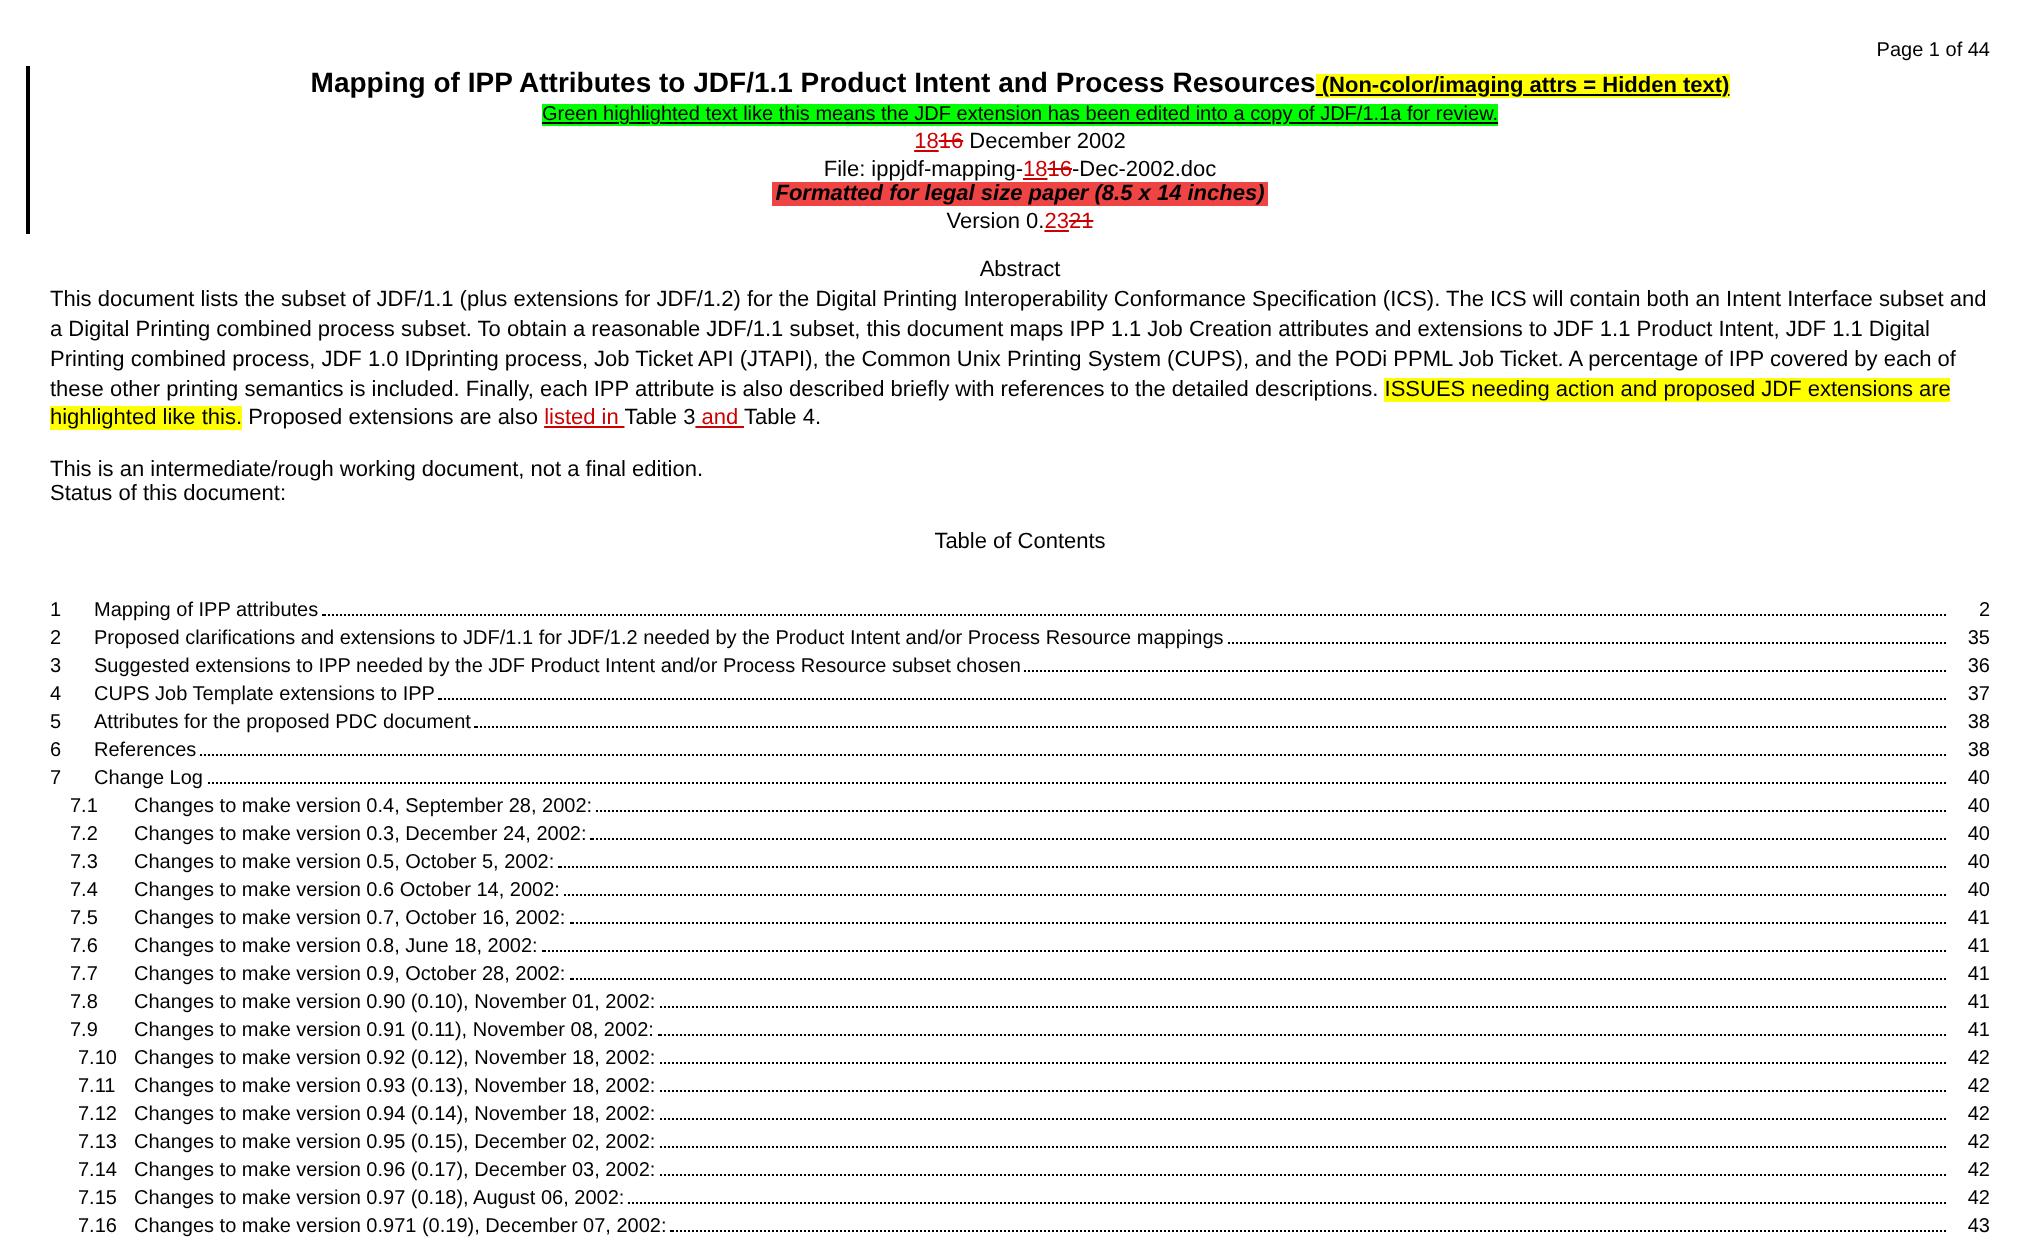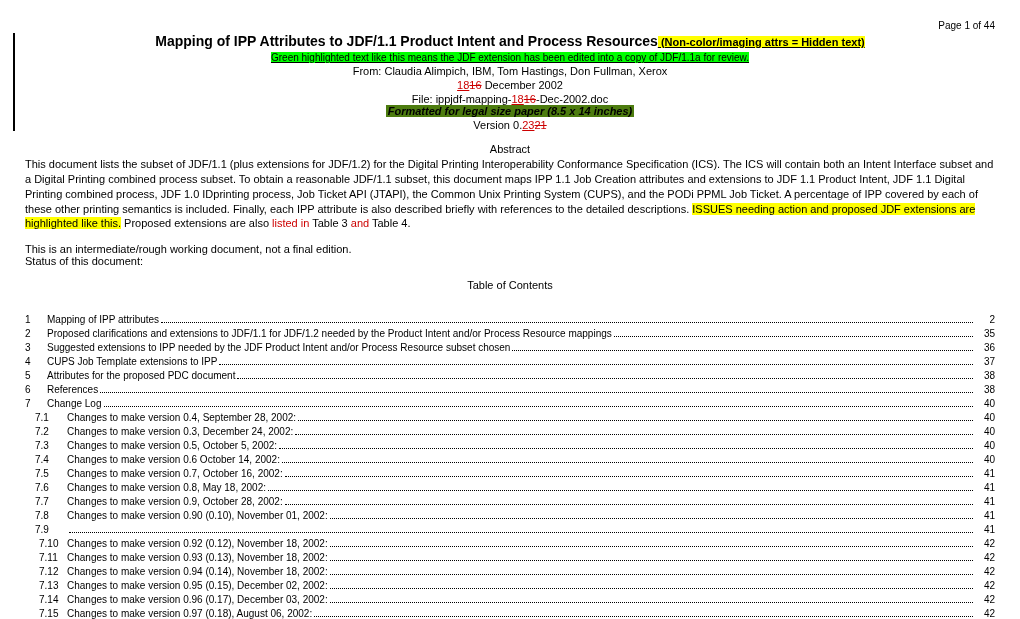--- a/index.html
+++ b/index.html
@@ -64,21 +64,21 @@
       text-decoration: line-through;
       color: #cc0000;
     }
     .file-line .red-underline {
       text-decoration: underline;
       color: #cc0000;
     }
     .formatted-line {
       font-weight: bold;
       font-style: italic;
-      background-color: #4d7c0f;
+      background-color: #ef4444;
       display: inline-block;
       padding: 0 2px;
     }
     .version-line .red {
       color: #cc0000;
       text-decoration: underline;
     }
     .version-line .red-strike {
       text-decoration: line-through;
     }
@@ -92,20 +92,21 @@
       font-size: 11px;
       line-height: 1.35;
       text-align: left;
       margin-bottom: 12px;
     }
     .yellow-hl {
       background-color: #ffff00;
     }
     .red-ul {
       color: #cc0000;
+      text-decoration: underline;
     }
     .status-block {
       font-size: 11px;
       margin-bottom: 12px;
     }
     .toc-header {
       text-align: center;
       font-size: 11px;
       margin-bottom: 22px;
     }
@@ -152,21 +153,20 @@
 </head>
 <body>
 
 <div class="page-header">Page 1 of 44</div>
 
 <div class="title-block change-bar">
   <div>
     <span class="title">Mapping of IPP Attributes to JDF/1.1 Product Intent and Process Resources</span><span class="title-suffix"> (Non-color/imaging attrs = Hidden text)</span>
   </div>
   <div><span class="green-line">Green highlighted text like this means the JDF extension has been edited into a copy of JDF/1.1a for review.</span></div>
-  <div class="meta-line">From: Claudia Alimpich, IBM, Tom Hastings, Don Fullman, Xerox</div>
   <div class="meta-line date-line">
     <span class="red-underline">18</span><span class="strikethrough">16</span><span> December 2002</span>
   </div>
   <div class="meta-line file-line">
     <span>File: ippjdf-mapping-</span><span class="red-underline">18</span><span class="strikethrough">16</span><span>-Dec-2002.doc</span>
   </div>
   <div><span class="formatted-line">Formatted for legal size paper (8.5 x 14 inches)</span></div>
   <div class="meta-line version-line">
     <span>Version  0.</span><span class="red">23</span><span class="red-strike">21</span>
   </div>
@@ -251,38 +251,39 @@
       <span class="toc-page">40</span>
     </div>
     <div class="toc-row toc-sub">
       <span class="toc-num">7.5</span>
       <span class="toc-label">Changes to make version 0.7, October 16, 2002:</span>
       <span class="toc-dots"></span>
       <span class="toc-page">41</span>
     </div>
     <div class="toc-row toc-sub">
       <span class="toc-num">7.6</span>
-      <span class="toc-label">Changes to make version 0.8, May 18, 2002:</span>
+      <span class="toc-label">Changes to make version 0.8, June 18, 2002:</span>
       <span class="toc-dots"></span>
       <span class="toc-page">41</span>
     </div>
     <div class="toc-row toc-sub">
       <span class="toc-num">7.7</span>
       <span class="toc-label">Changes to make version 0.9, October 28, 2002:</span>
       <span class="toc-dots"></span>
       <span class="toc-page">41</span>
     </div>
     <div class="toc-row toc-sub">
       <span class="toc-num">7.8</span>
       <span class="toc-label">Changes to make version 0.90 (0.10), November 01, 2002:</span>
       <span class="toc-dots"></span>
       <span class="toc-page">41</span>
     </div>
     <div class="toc-row toc-sub">
       <span class="toc-num">7.9</span>
+      <span class="toc-label">Changes to make version 0.91 (0.11), November 08, 2002:</span>
       <span class="toc-dots"></span>
       <span class="toc-page">41</span>
     </div>
     <div class="toc-row toc-sub toc-sub2">
       <span class="toc-num">7.10</span>
       <span class="toc-label">Changes to make version 0.92 (0.12), November 18, 2002:</span>
       <span class="toc-dots"></span>
       <span class="toc-page">42</span>
     </div>
     <div class="toc-row toc-sub toc-sub2">

